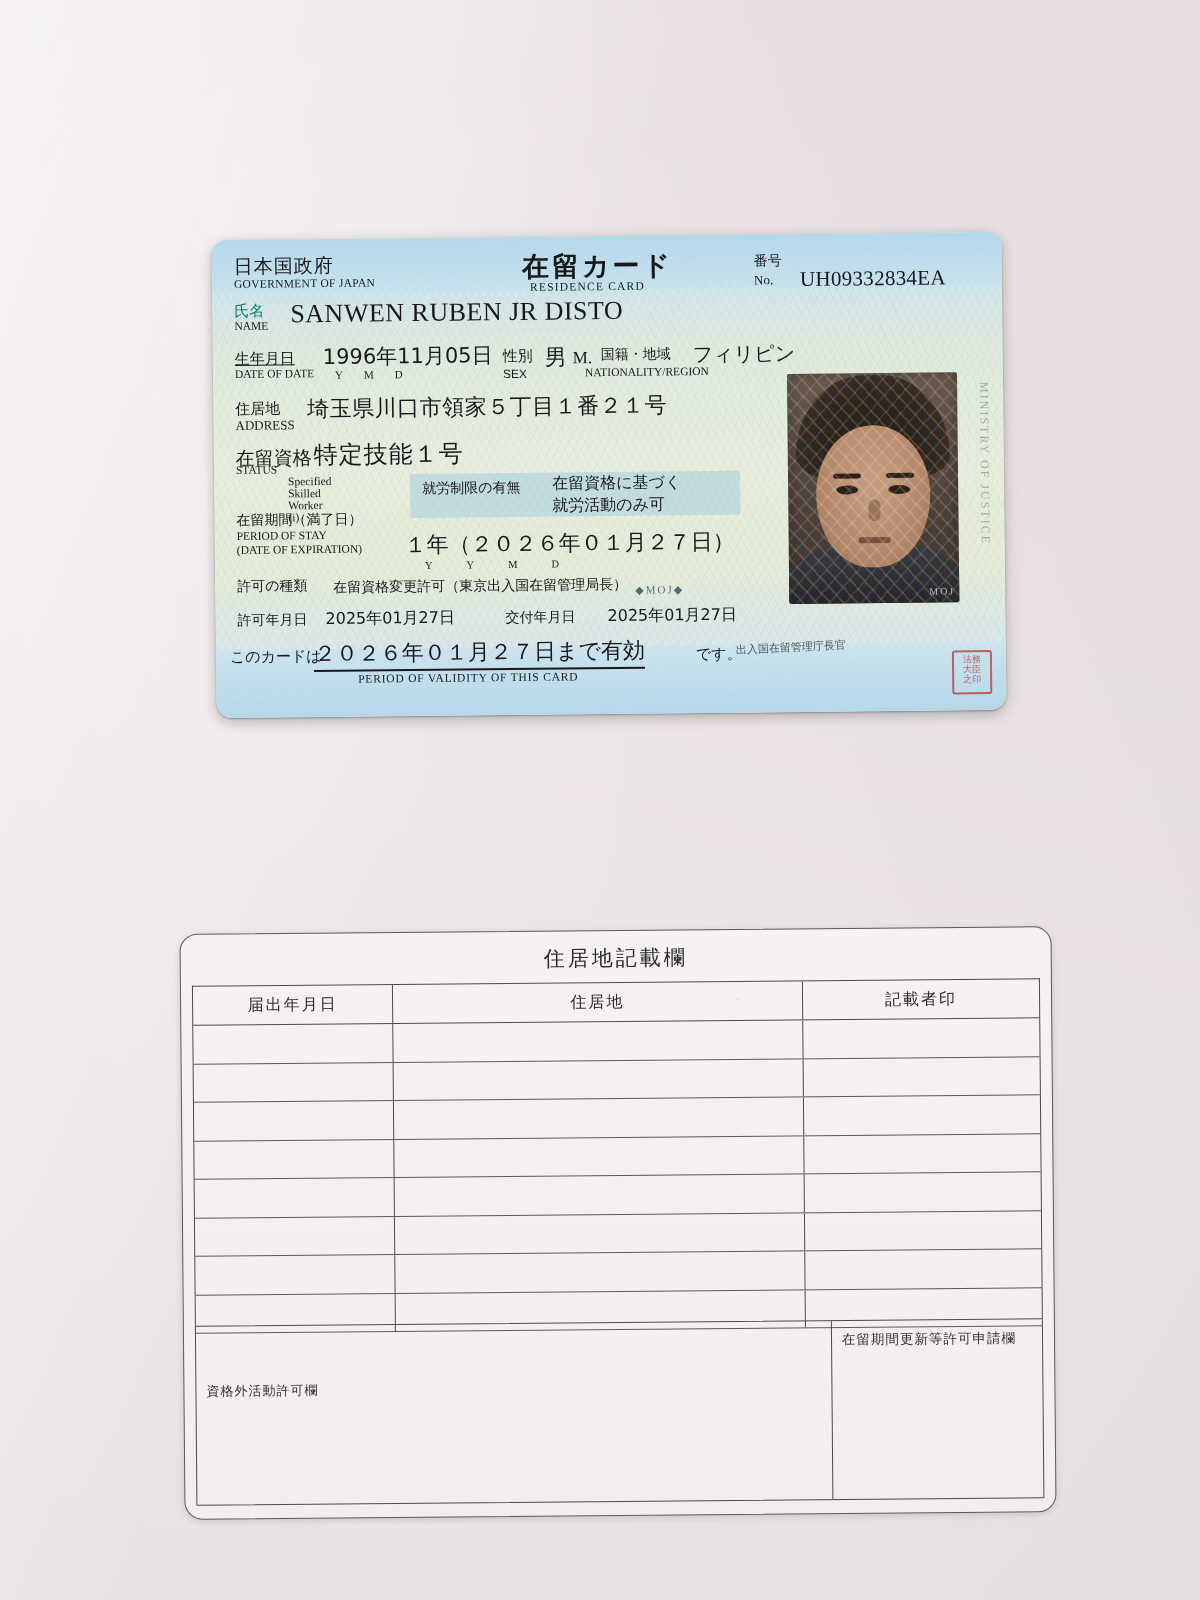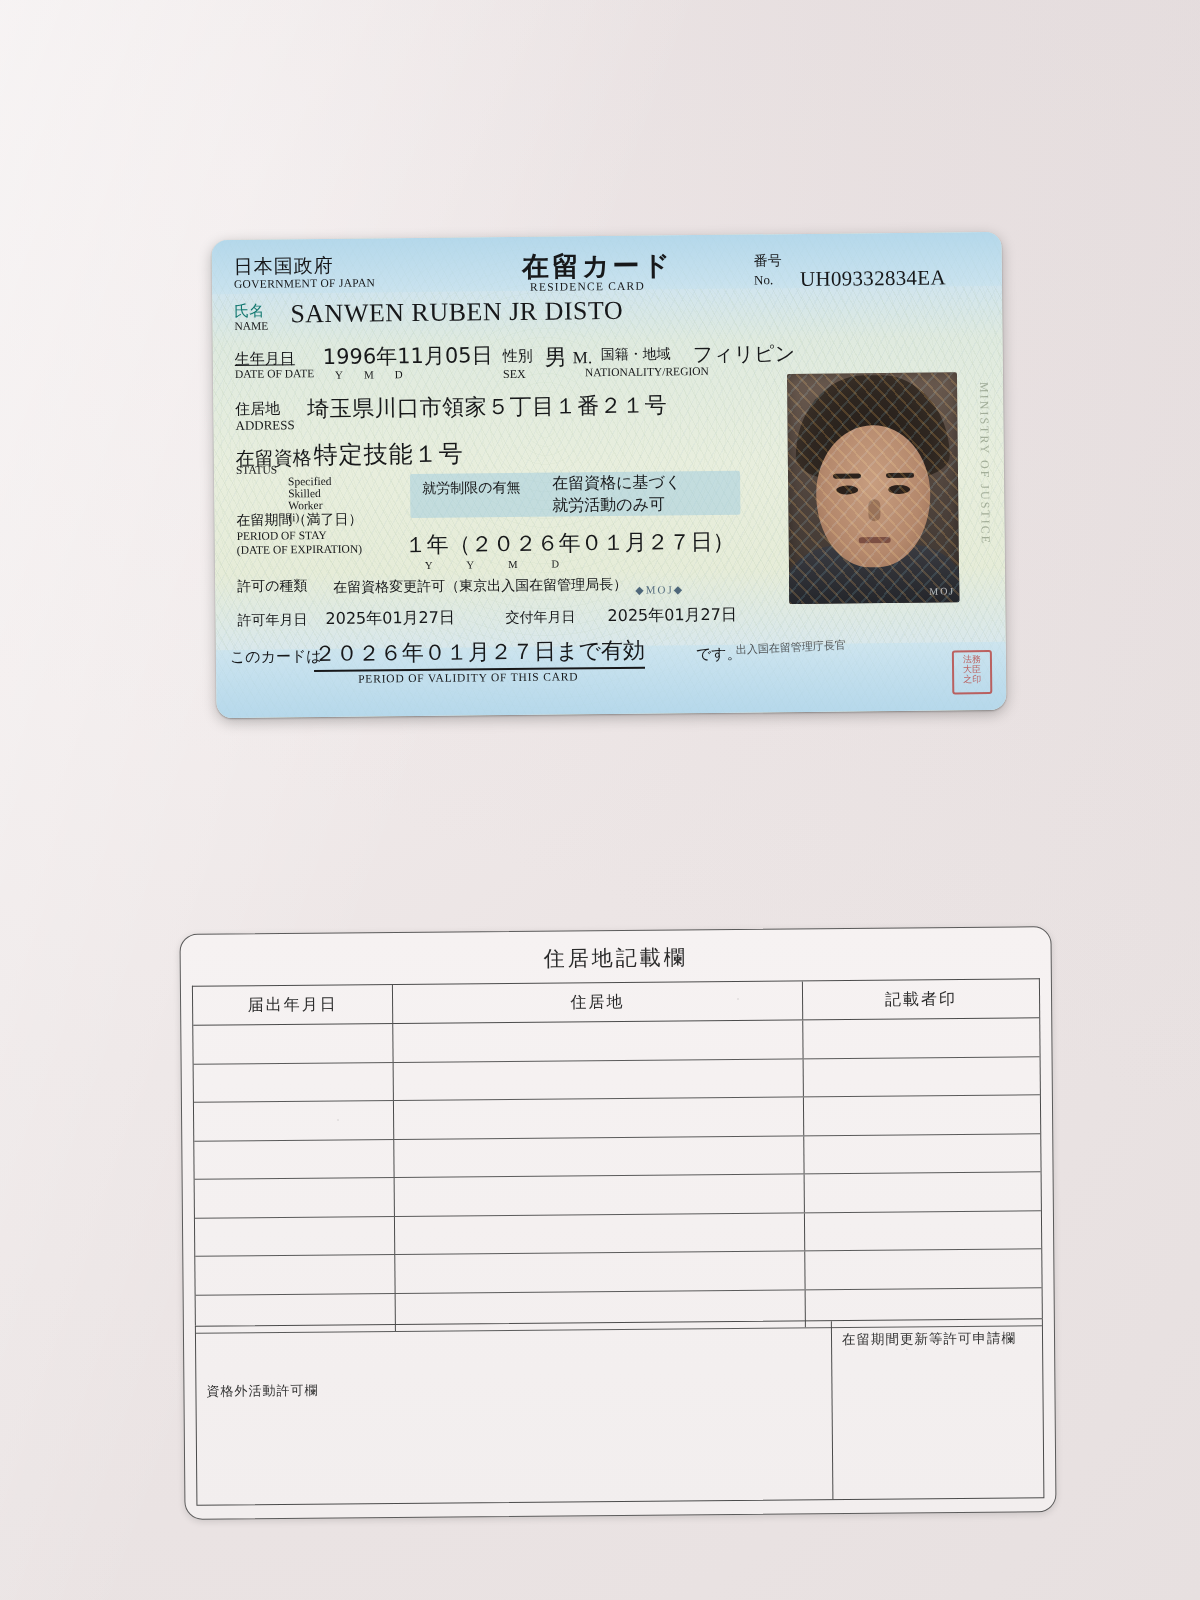--- a/index.html
+++ b/index.html
@@ -83,21 +83,21 @@
 
   #name-jp { left: 22px; top: 62px; font-size: 15px; color: #0f766e; }
   #name-en { left: 22px; top: 80px; font-size: 11.5px; font-family: "Liberation Serif", serif; }
   #name-val { left: 78px; top: 60px; font-size: 26px; font-family: "Liberation Serif", serif; letter-spacing: 0.5px; }
 
   #dob-jp { left: 22px; top: 110px; font-size: 15px; text-decoration: underline; }
   #dob-en { left: 22px; top: 128px; font-size: 11.5px; font-family: "Liberation Serif", serif; }
   #dob-val { left: 110px; top: 104px; font-size: 21px; font-family: "DejaVu Sans", sans-serif; }
   #dob-ymd { left: 122px; top: 130px; font-size: 11px; font-family: "Liberation Serif", serif; letter-spacing: 21px; }
   #sex-jp { left: 290px; top: 110px; font-size: 15px; }
-  #sex-en { left: 290px; top: 130px; font-size: 12px; font-family: Liberation Serif, serif; }
+  #sex-en { left: 290px; top: 130px; font-size: 12px; font-family: Liberation Sans, sans-serif; }
   #sex-val { left: 332px; top: 106px; font-size: 22px; font-family: "DejaVu Sans", sans-serif; }
   #sex-val2 { left: 360px; top: 112px; font-size: 17px; font-family: "Liberation Serif", serif; }
   #nat-jp { left: 388px; top: 110px; font-size: 14px; }
   #nat-en { left: 372px; top: 130px; font-size: 11.5px; font-family: "Liberation Serif", serif; }
   #nat-val { left: 480px; top: 106px; font-size: 20px; font-family: "DejaVu Sans", sans-serif; }
 
   #addr-jp { left: 22px; top: 160px; font-size: 15px; }
   #addr-en { left: 22px; top: 178px; font-size: 13px; font-family: "Liberation Serif", serif; }
   #addr-val { left: 94px; top: 155px; font-size: 22px; font-family: "DejaVu Sans", sans-serif; letter-spacing: 0.5px; }
 

